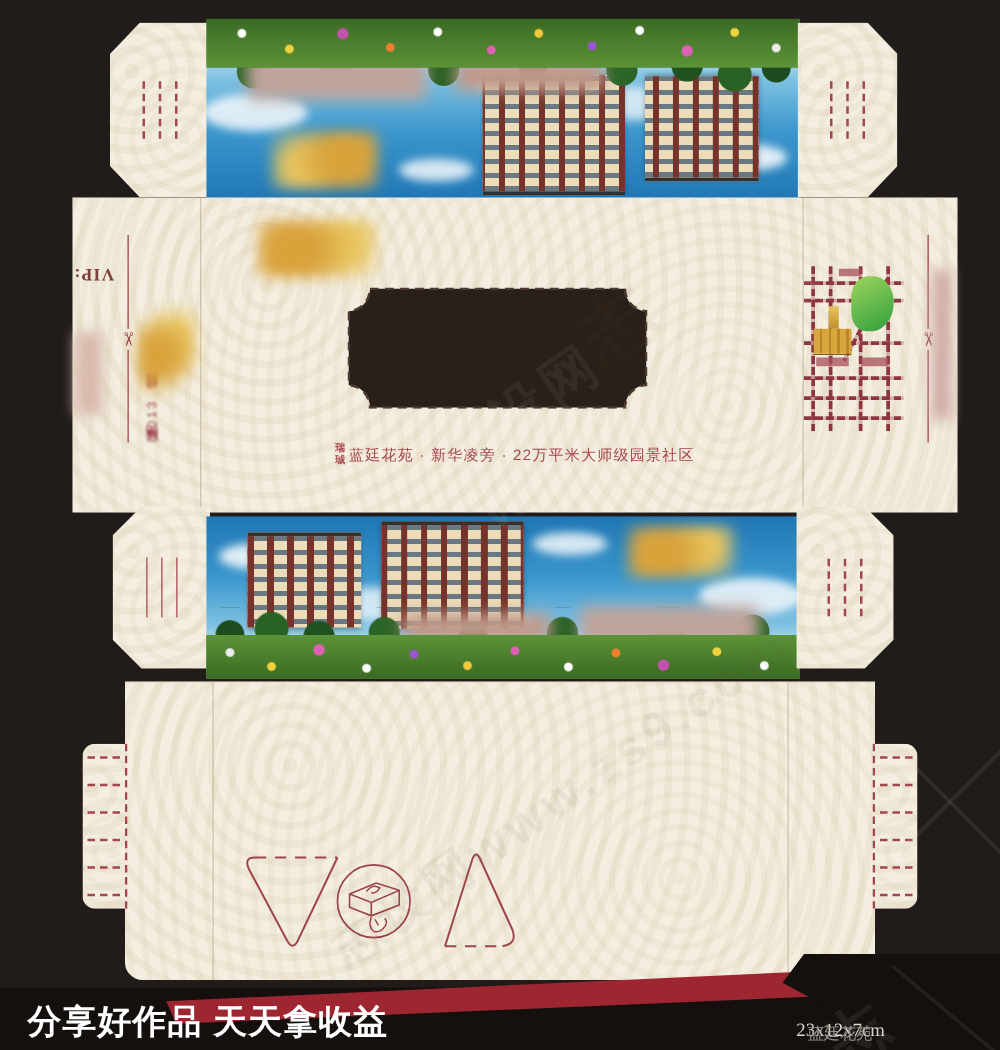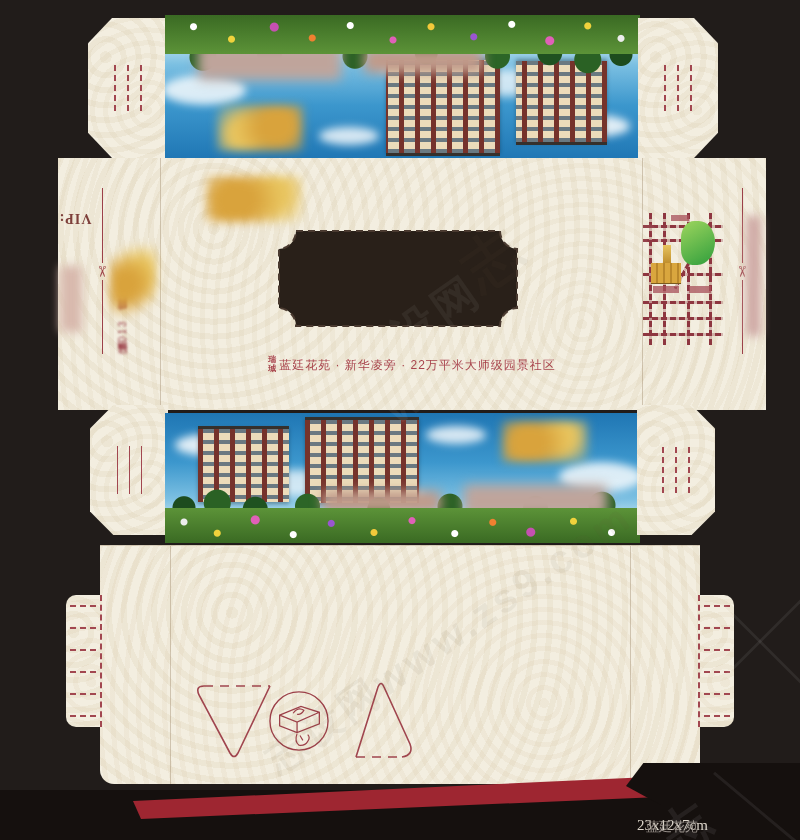--- a/index.html
+++ b/index.html
@@ -268,20 +268,21 @@
     <span class="hdash"></span>
     <span class="hdash"></span>
     <span class="hdash"></span>
   </div>
 
   <div class="footer-bar"></div>
   <svg class="band-svg" width="800" height="840" viewBox="0 0 800 840">
     <polygon points="133,801 800,770 800,791 141,819" fill="#9e2631"></polygon>
   </svg>
   <div class="plate"></div>
+  <div class="slogan">分享好作品 天天拿收益</div>
   <div class="size-label">23x12x7cm</div>
   <div class="print-label">蓝廷花苑</div>
 
   <div class="wm wm-light" style="left:330px;top:200px;">志设网www.zs9.com</div>
   <div class="wm wm-dark" style="left:230px;top:610px;">志设网www.zs9.com</div>
   <div class="wm wm-light" style="left:660px;top:795px;font-size:50px;color:rgba(255,255,255,.07);">志</div>
   <div class="wm-x" style="left:700px;top:640px;transform:rotate(45deg);"></div>
   <div class="wm-x" style="left:700px;top:640px;transform:rotate(-45deg);"></div>
   <div class="wm-x" style="left:700px;top:810px;transform:rotate(40deg);"></div>
 

